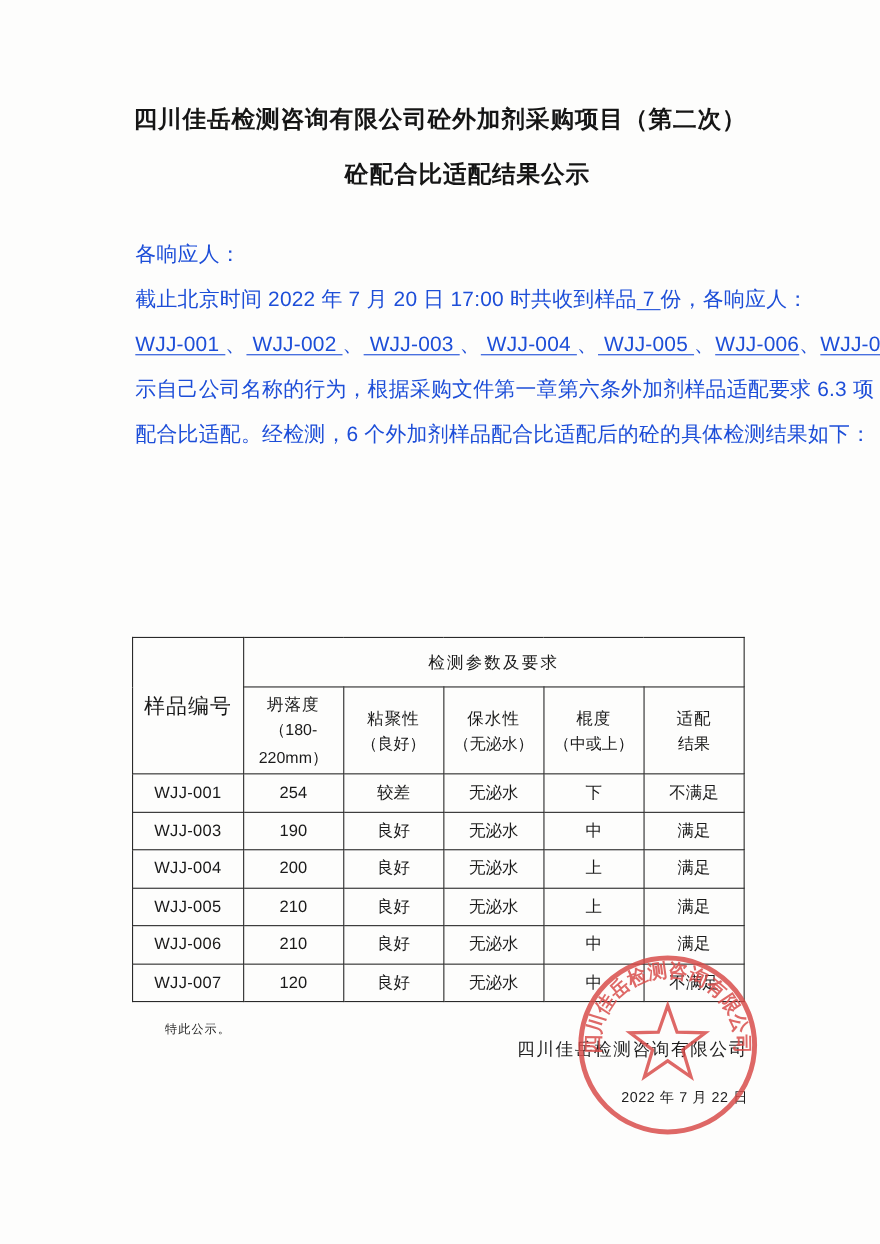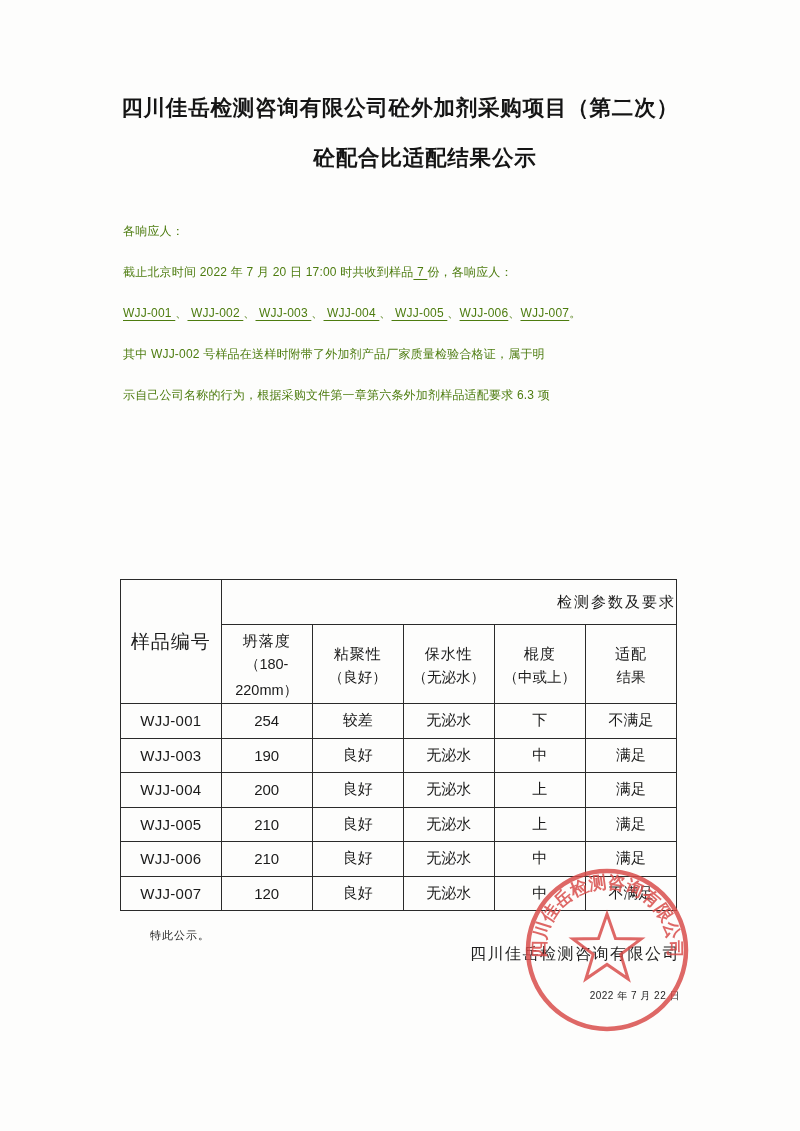--- a/index.html
+++ b/index.html
@@ -16,21 +16,21 @@
   .doc-title {
     position:absolute; left:0; width:100%;
     text-align:center; font-weight:bold;
     font-size:21.5px; letter-spacing:0.8px; color:#151515;
   }
   .doc-title.line1 { top:93px; }
   .doc-title.line2 { top:143px;margin-left:25px; }
 
   .body-lines {
     position:absolute; left:123px; top:211px; width:565px;
-    font-size:12px; color:#4d7c0f;
+    font-size:19px; color:#1d4ed8;
   }
   .bline {
     height:41px; line-height:41px;
     white-space:nowrap; letter-spacing:0.2px;
   }
   .bline .u {
     text-decoration:underline;
     text-underline-offset:3px;
   }
 
@@ -42,36 +42,36 @@
   .result-table td, .result-table th {
     border:1.6px solid #2a2a2a;
     text-align:center; vertical-align:middle;
     font-weight:normal;
     padding:0;
   }
   .result-table .group-row { height:45px; }
   .result-table .sub-row { height:68px;padding-left:16px; }
   .result-table .data-row { height:34.5px; }
   .result-table .corner { font-size:19px; letter-spacing:1px; }
-  .result-table .group { letter-spacing:2px;text-align:right; }
+  .result-table .group { letter-spacing:2px; }
   .sub-name { display:block; line-height:20px; margin-top:6px; letter-spacing:1px; }
   .sub-req  { display:block; line-height:26px; font-size:14.5px; }
   .sample-id { letter-spacing:0.3px; }
 
   .closing {
     position:absolute; left:150px; top:928px;
     font-size:11px; letter-spacing:1px;
   }
   .sig-company {
     position:absolute; right:120px; top:944px;
     font-size:16px; letter-spacing:1.5px;
   }
   .sig-date {
     position:absolute; right:120px; top:989px;
-    font-size:10px; letter-spacing:0.5px;
+    font-size:13px; letter-spacing:0.5px;
   }
 
   .stamp {
     position:absolute; left:512px; top:855px;
     width:190px; height:190px;
     opacity:0.83;
     pointer-events:none;
   }
   .stamp text {
     font-family:"Liberation Sans","DejaVu Sans",sans-serif;
@@ -83,22 +83,22 @@
 
 <div class="page">
 
   <div class="doc-title line1">四川佳岳检测咨询有限公司砼外加剂采购项目（第二次）</div>
   <div class="doc-title line2">砼配合比适配结果公示</div>
 
   <div class="body-lines">
       <div class="bline"><span>各响应人：</span></div>
       <div class="bline"><span>截止北京时间 2022 年 7 月 20 日 17:00 时共收到样品</span><span class="u"> 7 </span><span>份，各响应人：</span></div>
       <div class="bline"><span class="u">WJJ-001 </span><span>、</span><span class="u"> WJJ-002 </span><span>、</span><span class="u"> WJJ-003 </span><span>、</span><span class="u"> WJJ-004 </span><span>、</span><span class="u"> WJJ-005 </span><span>、</span><span class="u">WJJ-006</span><span>、</span><span class="u">WJJ-007</span><span>。</span></div>
-      <div class="bline"><span>其中 WJJ-002 号样品在送样时附带了外加剂产品厂家质量检验合格证，属于明</span></div>
       <div class="bline"><span>示自己公司名称的行为，根据采购文件第一章第六条外加剂样品适配要求 6.3 项</span></div>
+      <div class="bline"><span>配合比适配。经检测，6 个外加剂样品配合比适配后的砼的具体检测结果如下：</span></div>
     </div>
 
   <table class="result-table">
     <tbody>
       <tr class="group-row">
         <td rowspan="2" class="corner" style="width:18.1%">样品编号</td>
         <td colspan="5" class="group">检测参数及要求</td>
       </tr>
       <tr class="sub-row">
           <td style="width: 21.9%;">

